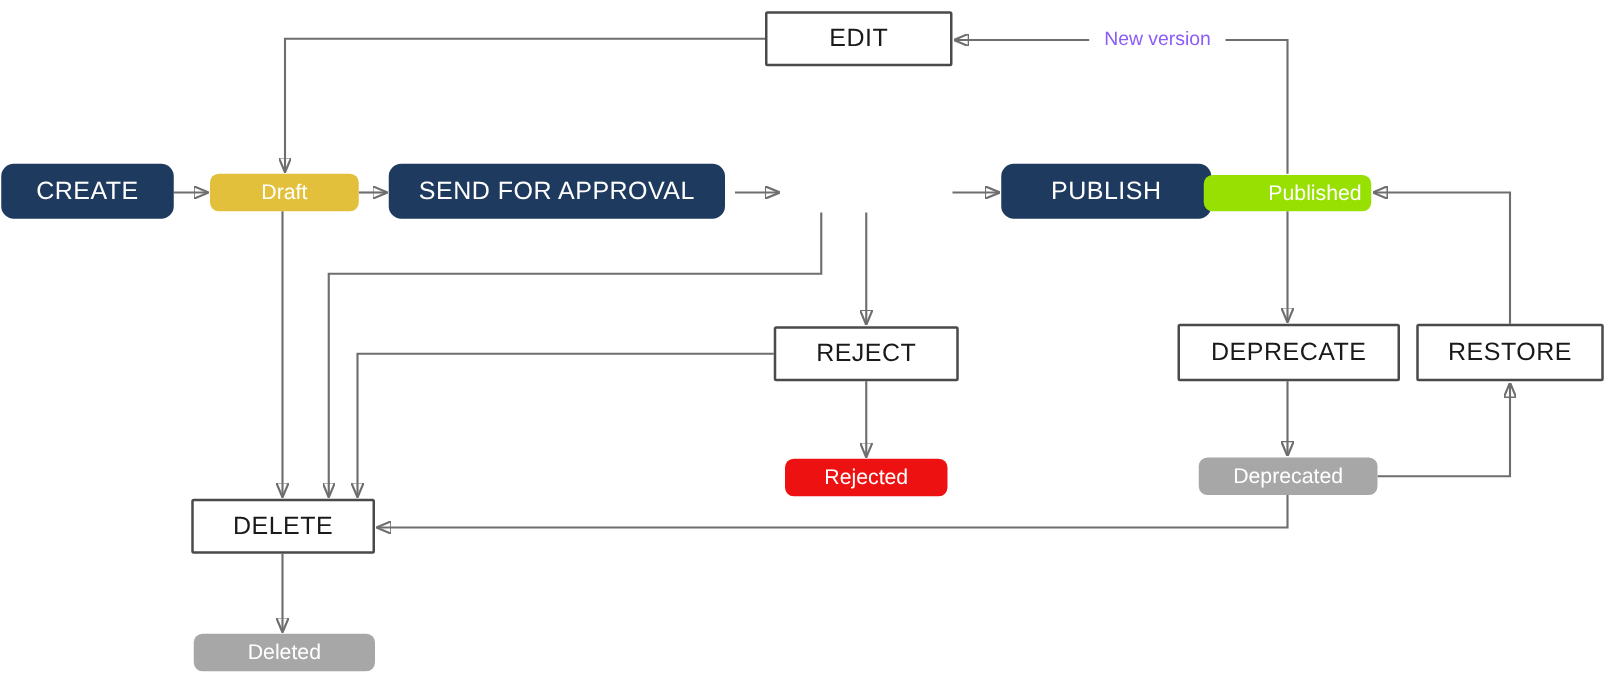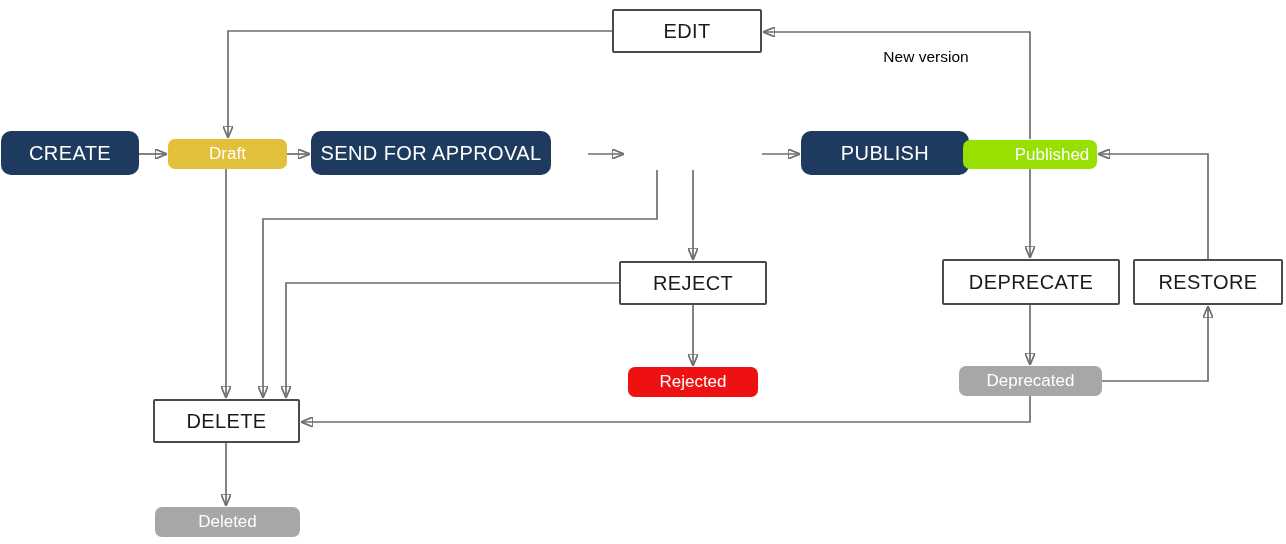--- a/index.html
+++ b/index.html
@@ -57,26 +57,25 @@
   }
   .gold  { background: #e3c03c; }
   .teal  { background: #8fcfd9; }
   .green { background: #97e001; }
   .red   { background: #ee1111; }
   .gray  { background: #a7a7a7; }
   .edge-label {
     position: absolute;
     z-index: 2;
     background: #ffffff;
-    color: #000000;
+    color: #8b5cf6;
     font-size: 15.5px;
     padding: 0 12px;
     transform: translate(-50%, -50%);
     white-space: nowrap;
-    margin-top: 25px;
   }
 </style>
 </head>
 <body>
 
 <div class="stage">
 
   <svg class="edges" width="1286" height="544" viewBox="0 0 1286 544">
     <defs>
       <marker id="arrow" viewBox="0 0 12 10" markerWidth="12" markerHeight="10" refX="11" refY="5" orient="auto" markerUnits="userSpaceOnUse">
@@ -100,21 +99,21 @@
     <path d="M1102,381 L1208,381 L1208,307" marker-end="url(#arrow)"></path>
     <path d="M1208,259 L1208,154 L1099,154" marker-end="url(#arrow)"></path>
     <path d="M1030,396 L1030,422 L302,422" marker-end="url(#arrow)"></path>
     <path d="M226,443 L226,505" marker-end="url(#arrow)"></path>
   </svg>
 
   <div class="node action" style="left:1px; top:131px; width:138px; height:44px;">CREATE</div>
 
   <div class="node state gold" style="left:168px; top:139px; width:119px; height:30px;">Draft</div>
 
-  <div class="node action" style="left:311px; top:131px; width:240px; height:44px;">SEND FOR APPROVAL</div>
+  <div class="node action" style="left:311px; top:131px; width:269px; height:44px;">SEND FOR APPROVAL</div>
 
 
   <div class="node action" style="left:801px; top:131px; width:168px; height:44px;">PUBLISH</div>
 
   <div class="node state green" style="left:963px; top:140px; width:134px; height:29px;padding-left:44px;">Published</div>
 
   <div class="node outline" style="left:612px; top:9px; width:150px; height:44px;">EDIT</div>
 
   <div class="node outline" style="left:619px; top:261px; width:148px; height:44px;">REJECT</div>
 

